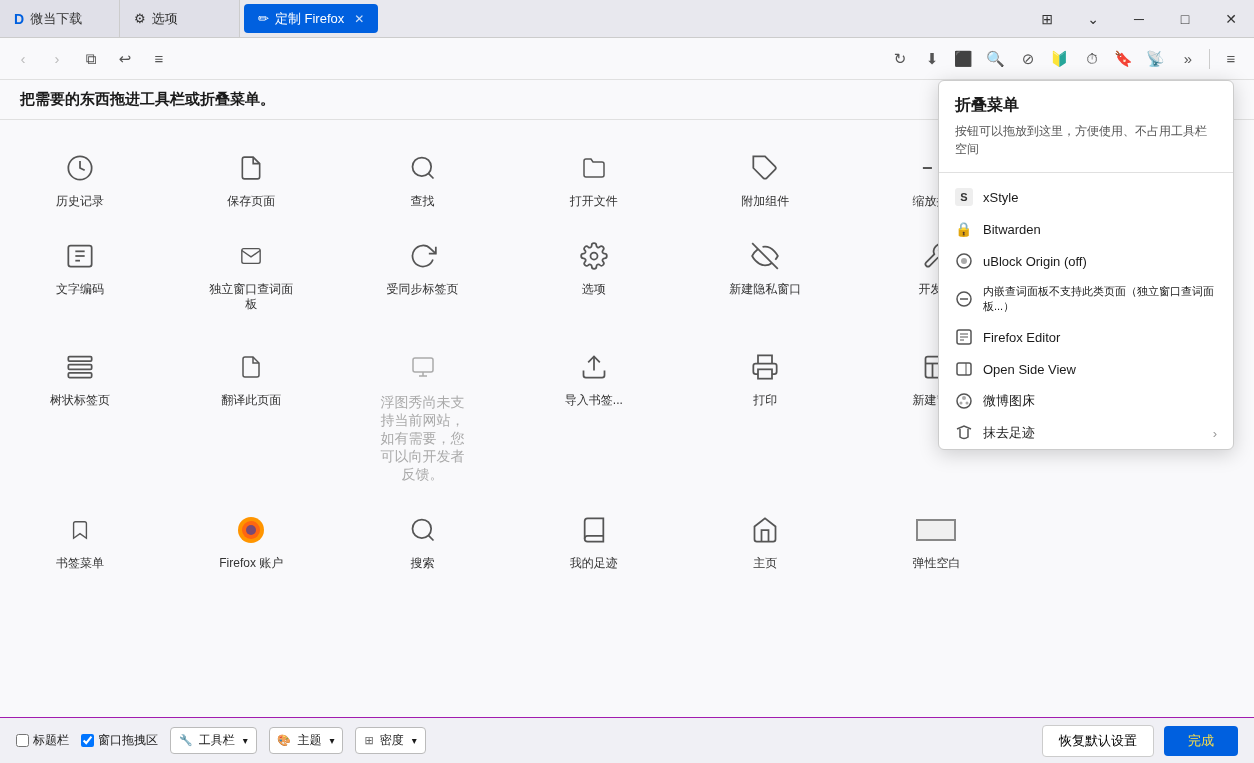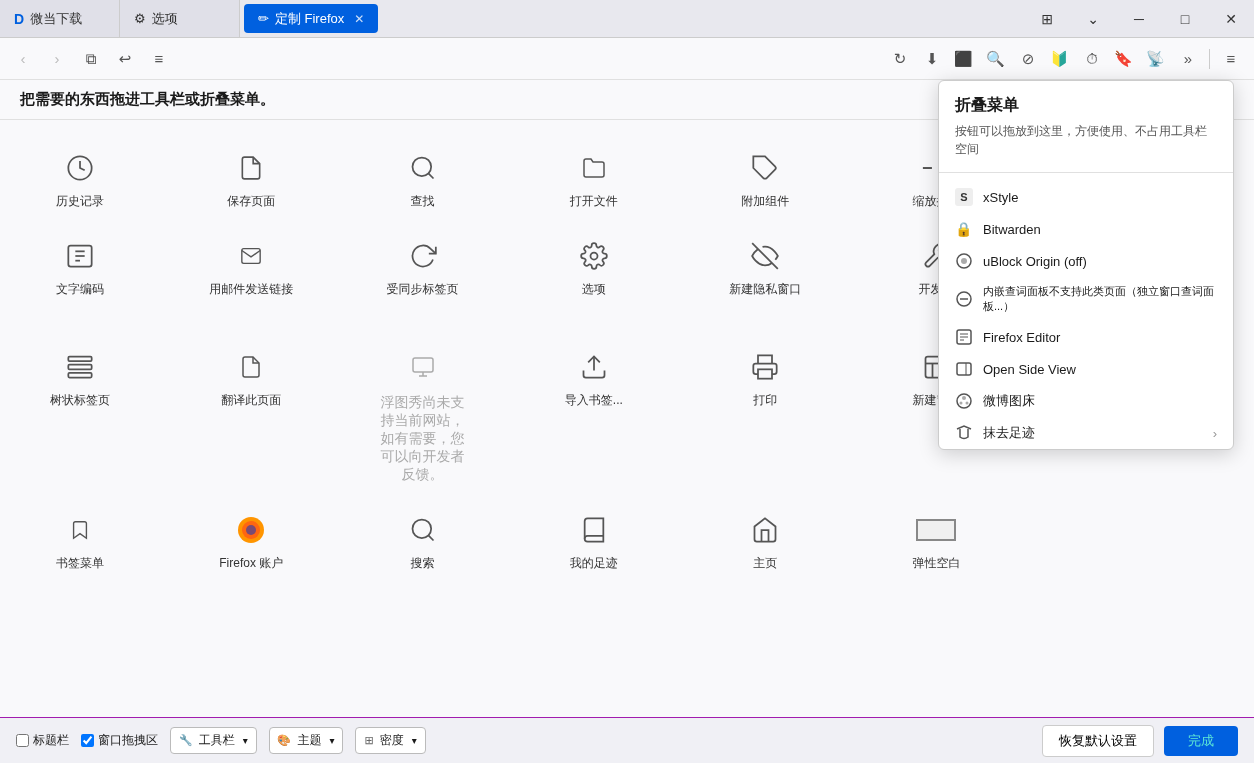--- a/index.html
+++ b/index.html
@@ -34,21 +34,21 @@
     .tool-item.grayed .tool-label { color: #aaa; }
 
     
     .bottom-bar { position: absolute; bottom: 0; left: 0; right: 0; height: 46px; background: #f0f0f5; border-top: 1px solid #a21caf; display: flex; align-items: center; padding: 0 16px; gap: 12px; }
     .bottom-checkbox { display: flex; align-items: center; gap: 4px; font-size: 12px; }
     .bottom-checkbox input { cursor: pointer; }
     .bottom-dropdown { display: flex; align-items: center; gap: 4px; border: 1px solid #bbb; border-radius: 4px; padding: 4px 8px; background: #fff; font-size: 12px; cursor: pointer; }
     .bottom-dropdown .dd-icon { font-size: 11px; color: #666; margin-right: 2px; }
     .bottom-right { margin-left: auto; display: flex; gap: 10px; align-items: center; }
     .btn-reset { background: #fff; border: 1px solid #ccc; border-radius: 4px; padding: 6px 16px; font-size: 13px; cursor: pointer; }
-    .btn-done { background: #0060df; color: #5eead4; border: none; border-radius: 4px; padding: 6px 24px; font-size: 13px; cursor: pointer; }
+    .btn-done { background: #0060df; color: #fde047; border: none; border-radius: 4px; padding: 6px 24px; font-size: 13px; cursor: pointer; }
 
     
     .popup-menu { position: absolute; top: 80px; right: 20px; width: 296px; background: #fff; border: 1px solid #ccc; border-radius: 6px; box-shadow: 0 4px 20px rgba(0,0,0,0.18); z-index: 100; padding: 0; }
     .popup-header { padding: 14px 16px 6px; }
     .popup-title { font-size: 16px; font-weight: bold; margin-bottom: 6px; }
     .popup-desc { font-size: 12px; color: #555; line-height: 1.5; }
     .popup-divider { height: 1px; background: #e0e0e0; margin: 8px 0; }
     .popup-item { display: flex; align-items: center; gap: 10px; padding: 7px 16px; cursor: pointer; font-size: 13px; }
     .popup-item-icon { width: 18px; height: 18px; display: flex; align-items: center; justify-content: center; font-size: 14px; flex-shrink: 0; }
     .popup-item-text { flex: 1; }
@@ -180,21 +180,21 @@
     <span class="tool-label">文字编码</span>
   </div>
 
   <div class="tool-item">
     <div class="tool-icon">
       <svg width="28" height="22" viewBox="0 0 24 24" fill="none" stroke="#555" stroke-width="1.5">
           <path d="M4 4h16c1.1 0 2 .9 2 2v12c0 1.1-.9 2-2 2H4c-1.1 0-2-.9-2-2V6c0-1.1.9-2 2-2z"></path>
           <polyline points="22,6 12,13 2,6"></polyline>
         </svg>
     </div>
-    <span class="tool-label">用邮件发送链接</span>
+    <span class="tool-label">独立窗口查词面板</span>
   </div>
 
   <div class="tool-item">
     <div class="tool-icon">
       <svg width="28" height="28" viewBox="0 0 24 24" fill="none" stroke="#555" stroke-width="1.5">
           <polyline points="23 4 23 10 17 10"></polyline>
           <path d="M20.49 15a9 9 0 1 1-2.12-9.36L23 10"></path>
         </svg>
     </div>
     <span class="tool-label">受同步标签页</span>

